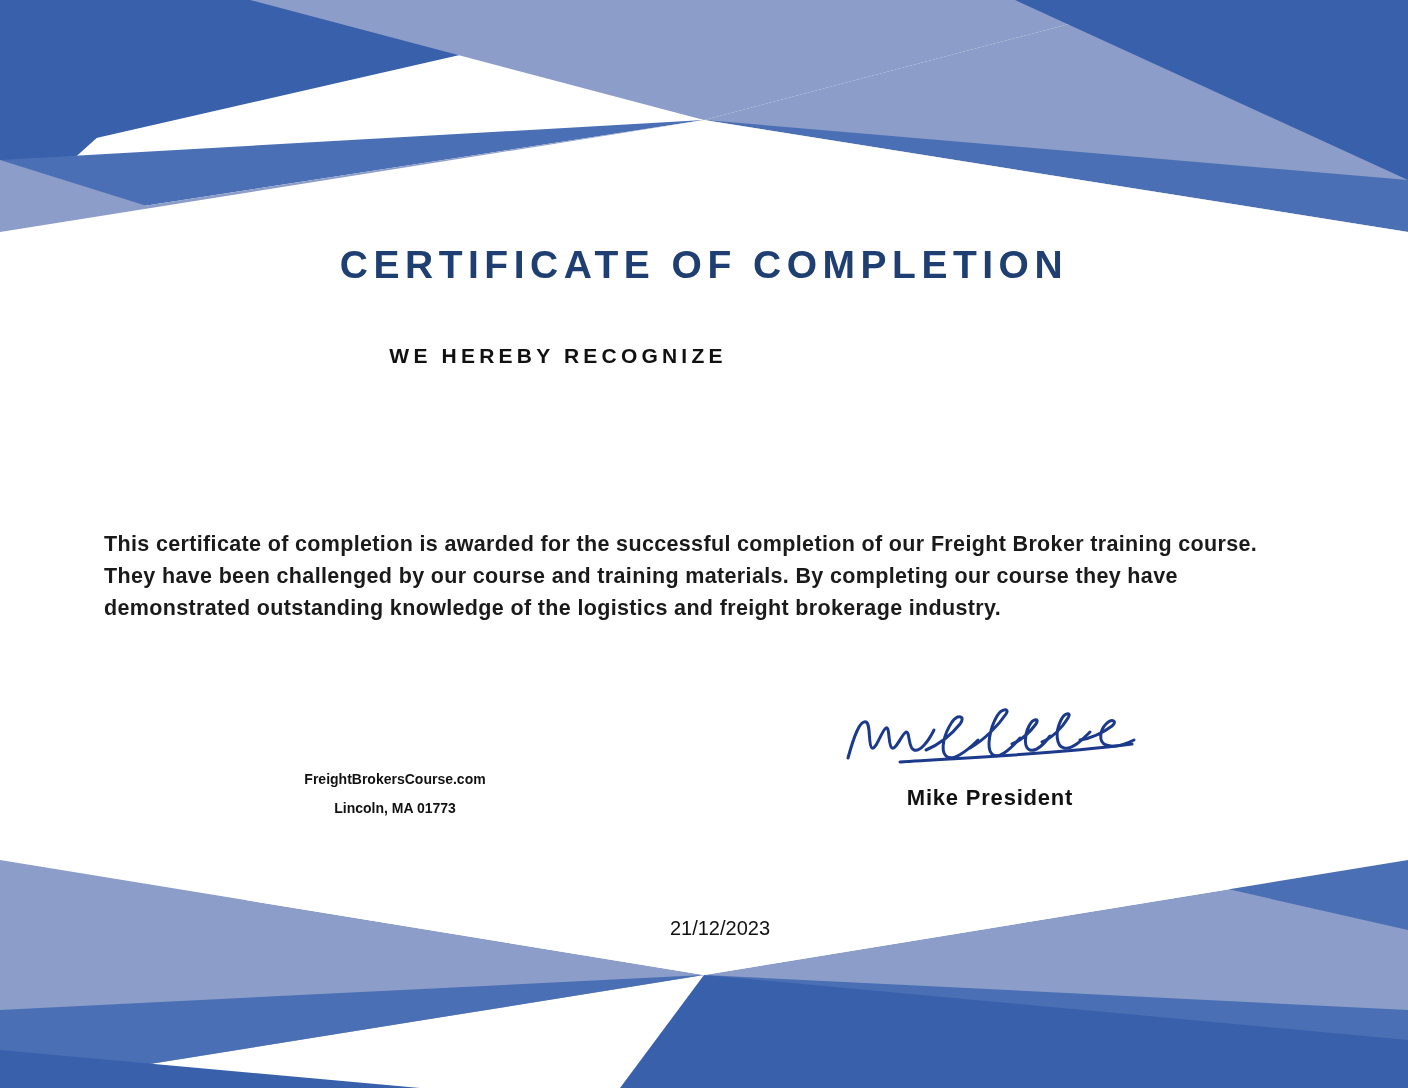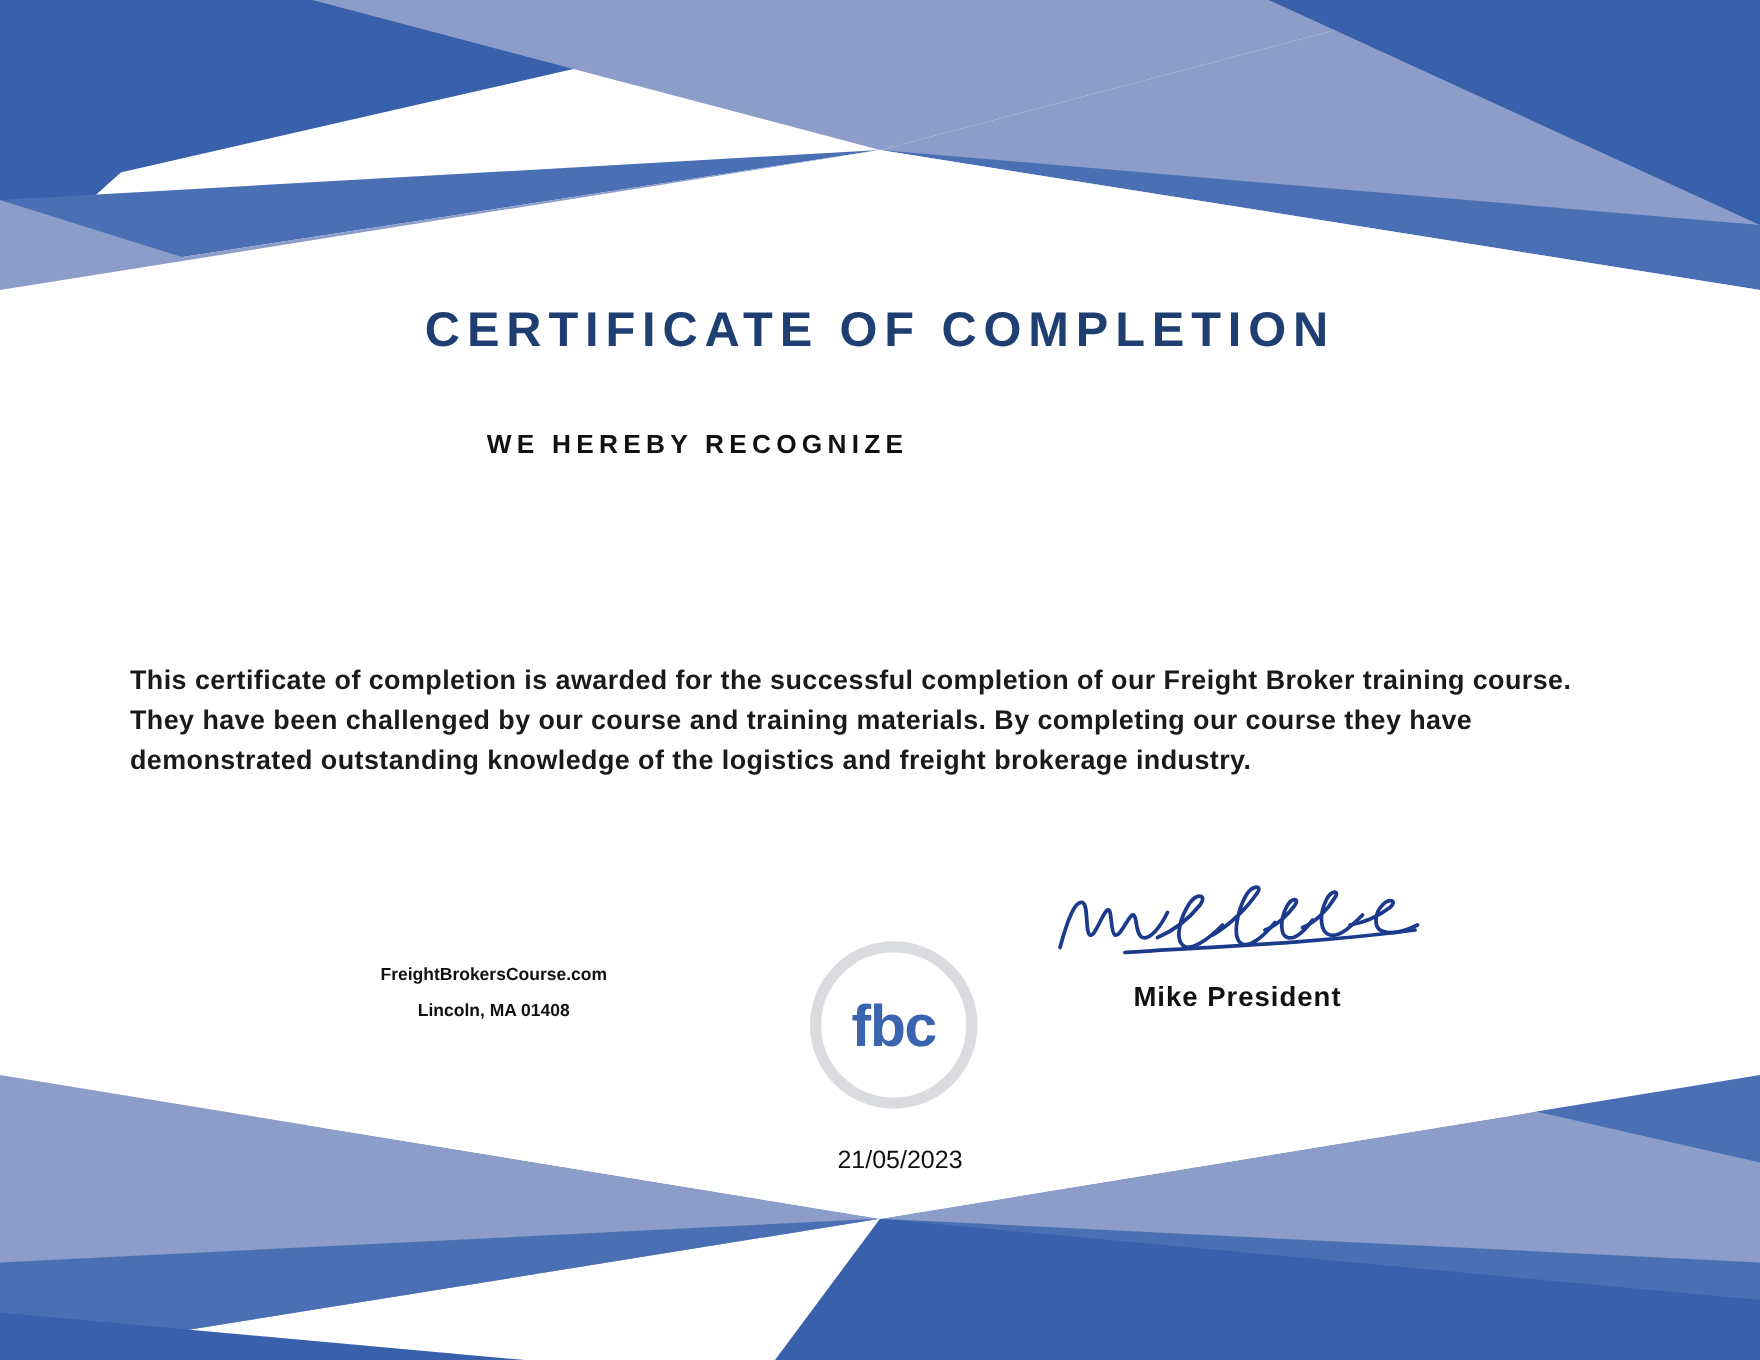--- a/index.html
+++ b/index.html
@@ -195,37 +195,33 @@
     <polygon points="704,120 1408,232 1408,860 704,975 0,860 0,232" fill="#ffffff"></polygon>
   </svg>
 
   <div class="content">
     <div class="title">CERTIFICATE OF COMPLETION</div>
     <div class="subtitle">WE HEREBY RECOGNIZE</div>
     <div class="body-text">This certificate of completion is awarded for the successful completion of our Freight Broker training course. They have been challenged by our course and training materials. By completing our course they have demonstrated outstanding knowledge of the logistics and freight brokerage industry.</div>
 
     <div class="address">
       <div>FreightBrokersCourse.com</div>
-      <div>Lincoln, MA 01408</div>
+      <div>Lincoln, MA 01773</div>
     </div>
 
-    <div class="logo">
-      <div class="logo-circle"></div>
-      <div class="logo-text">fbc</div>
-    </div>
 
     <svg class="signature" viewBox="0 0 300 75">
       <g fill="none" stroke="#1b3a8c" stroke-width="3" stroke-linecap="round" stroke-linejoin="round">
         <path d="M8 58 C14 36, 20 20, 26 22 C31 24, 28 46, 32 48 C36 50, 42 30, 46 28 C50 26, 48 46, 52 48 C56 50, 62 34, 66 32 C70 31, 68 48, 74 50 C80 52, 88 42, 94 30"></path>
         <path d="M86 50 C100 44, 112 34, 120 24 C126 16, 118 14, 112 22 C104 34, 100 50, 106 56 C112 62, 126 52, 138 40"></path>
         <path d="M130 48 C144 40, 158 26, 166 14 C170 8, 162 8, 157 16 C150 28, 146 48, 152 54 C158 60, 170 50, 180 38"></path>
         <path d="M172 44 C182 40, 190 32, 196 24 C200 18, 193 18, 189 26 C184 36, 184 48, 190 50 C196 52, 204 44, 210 36"></path>
         <path d="M202 42 C212 38, 222 28, 228 18 C232 12, 225 12, 221 20 C215 32, 216 46, 224 48 C232 50, 242 40, 250 32"></path>
         <path d="M240 40 C252 38, 264 32, 272 26 C278 21, 272 18, 266 24 C260 30, 258 42, 266 45 C274 48, 286 44, 294 40"></path>
         <path d="M60 62 C110 58, 200 56, 292 44"></path>
       </g>
     </svg>
 
     <div class="sig-name">Mike President</div>
 
-    <div class="date">21/05/2023</div>
+    <div class="date">21/12/2023</div>
   </div>
 </div>
 
 </body></html>

